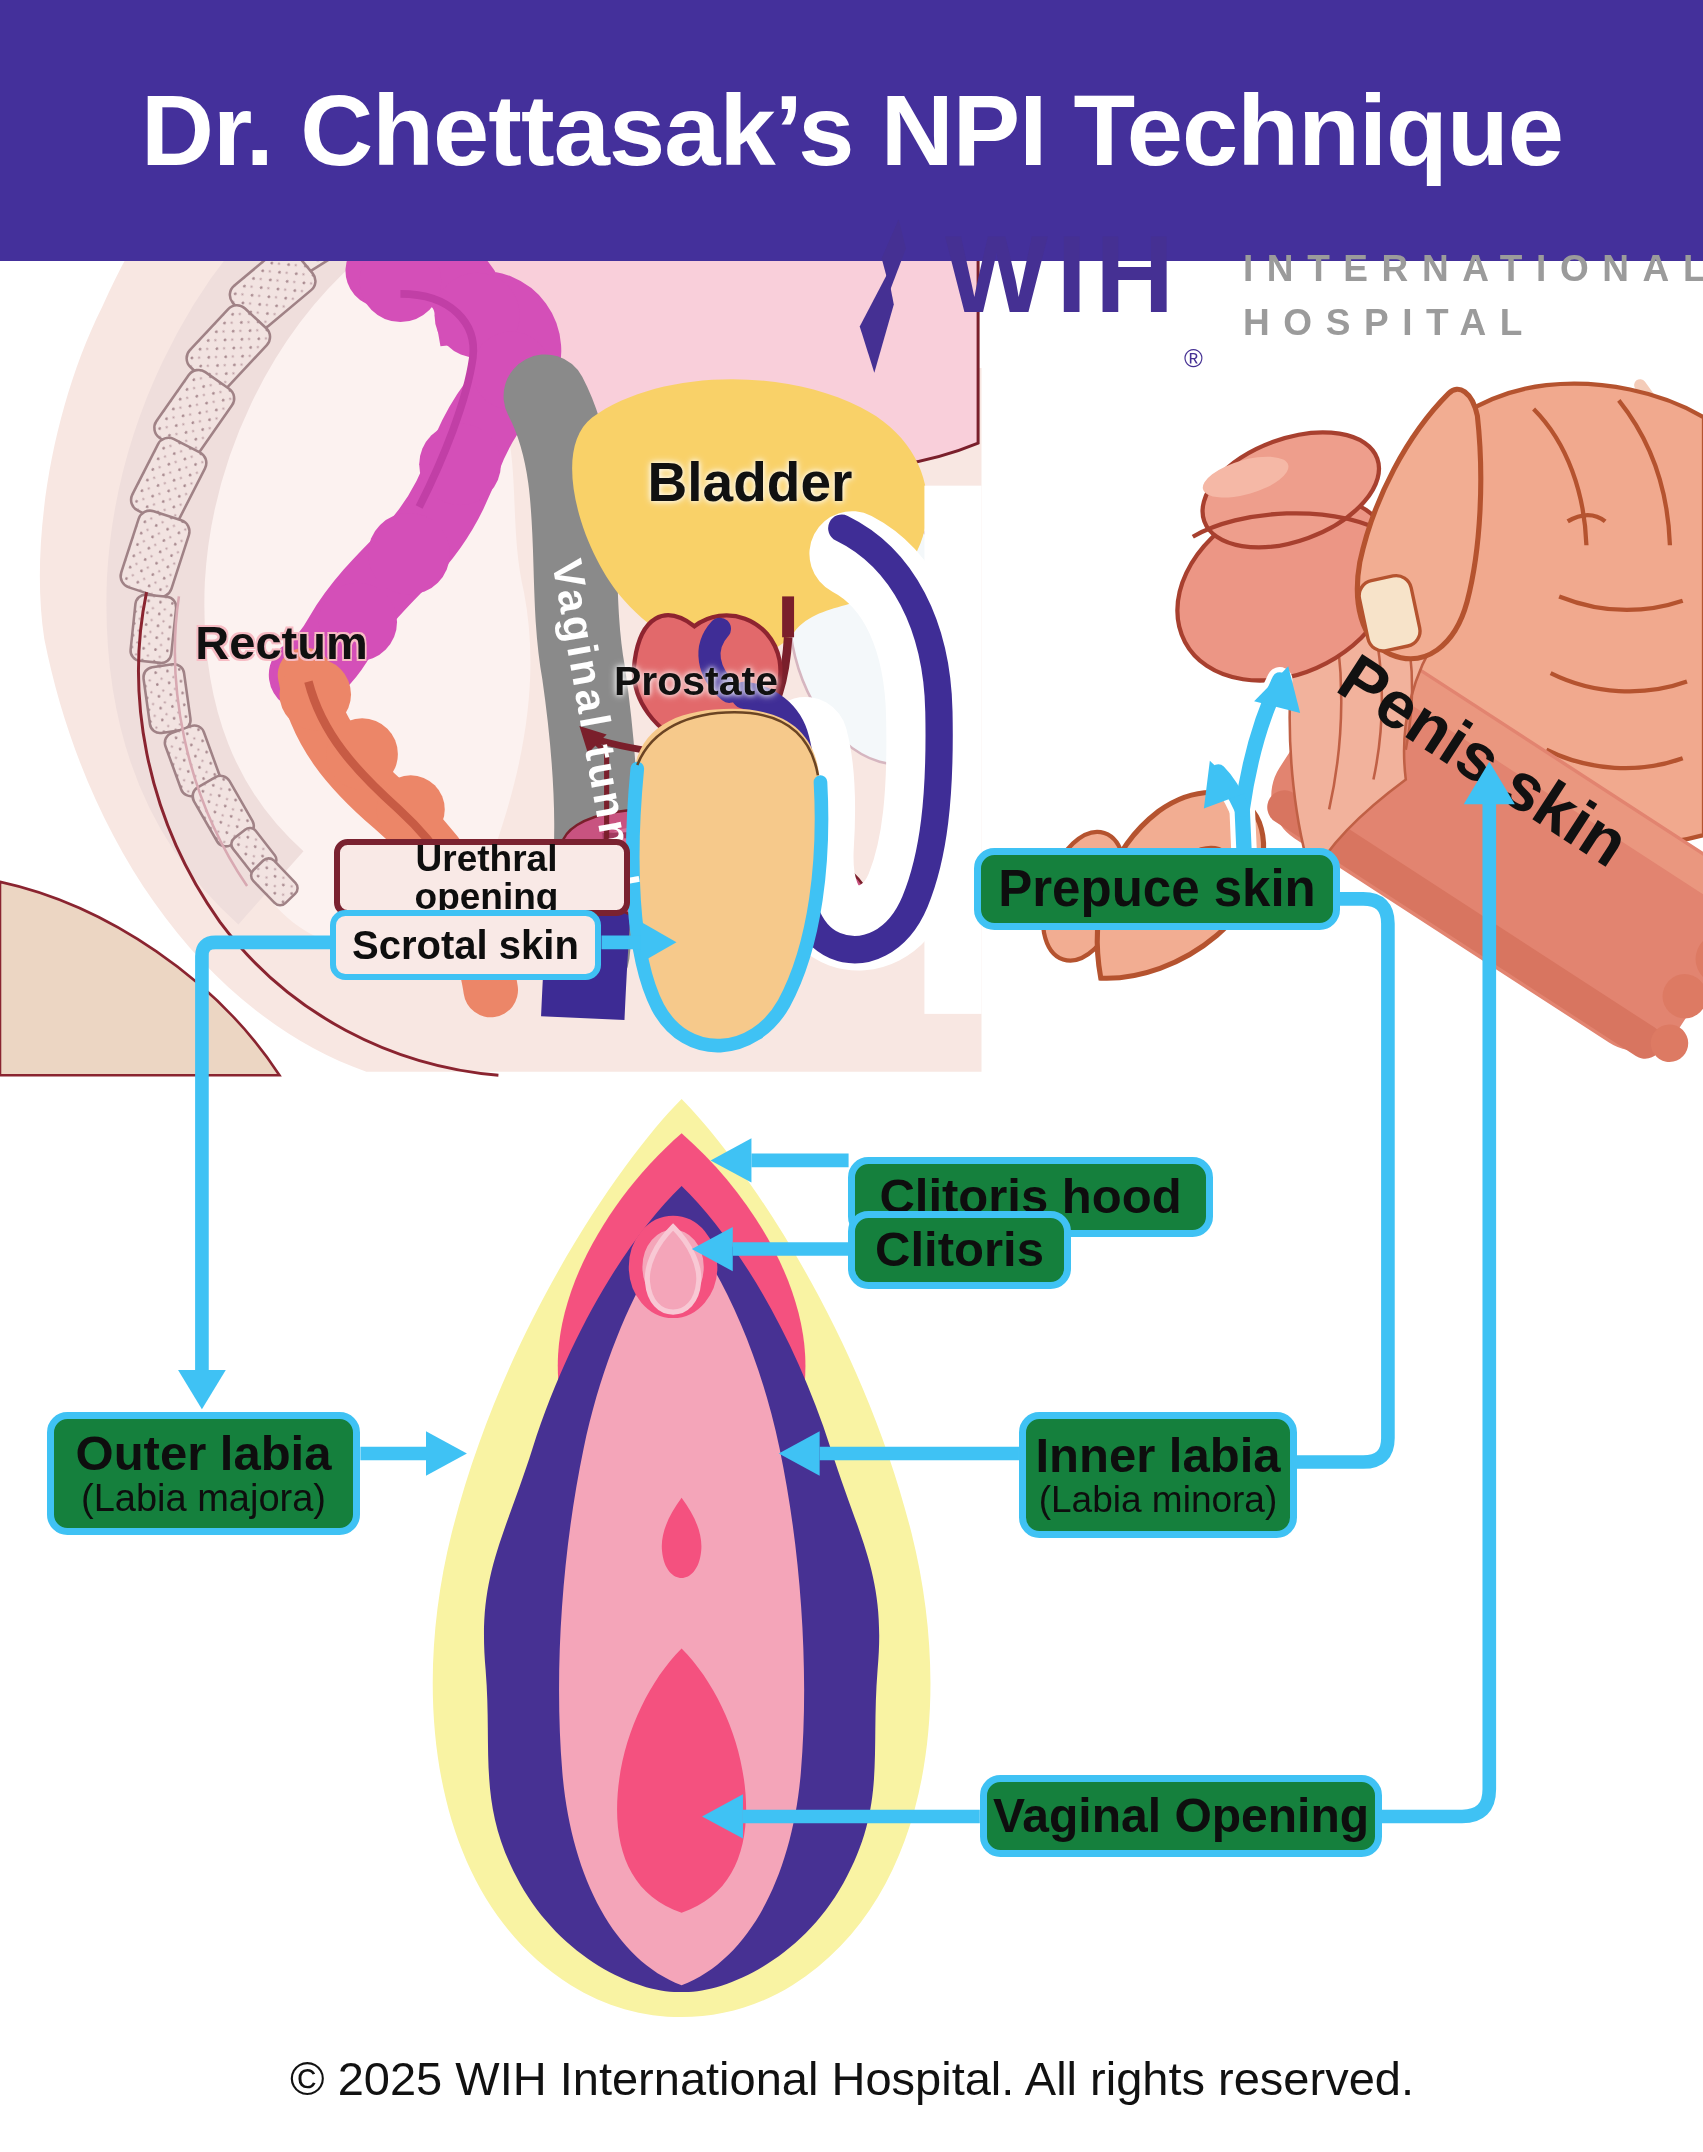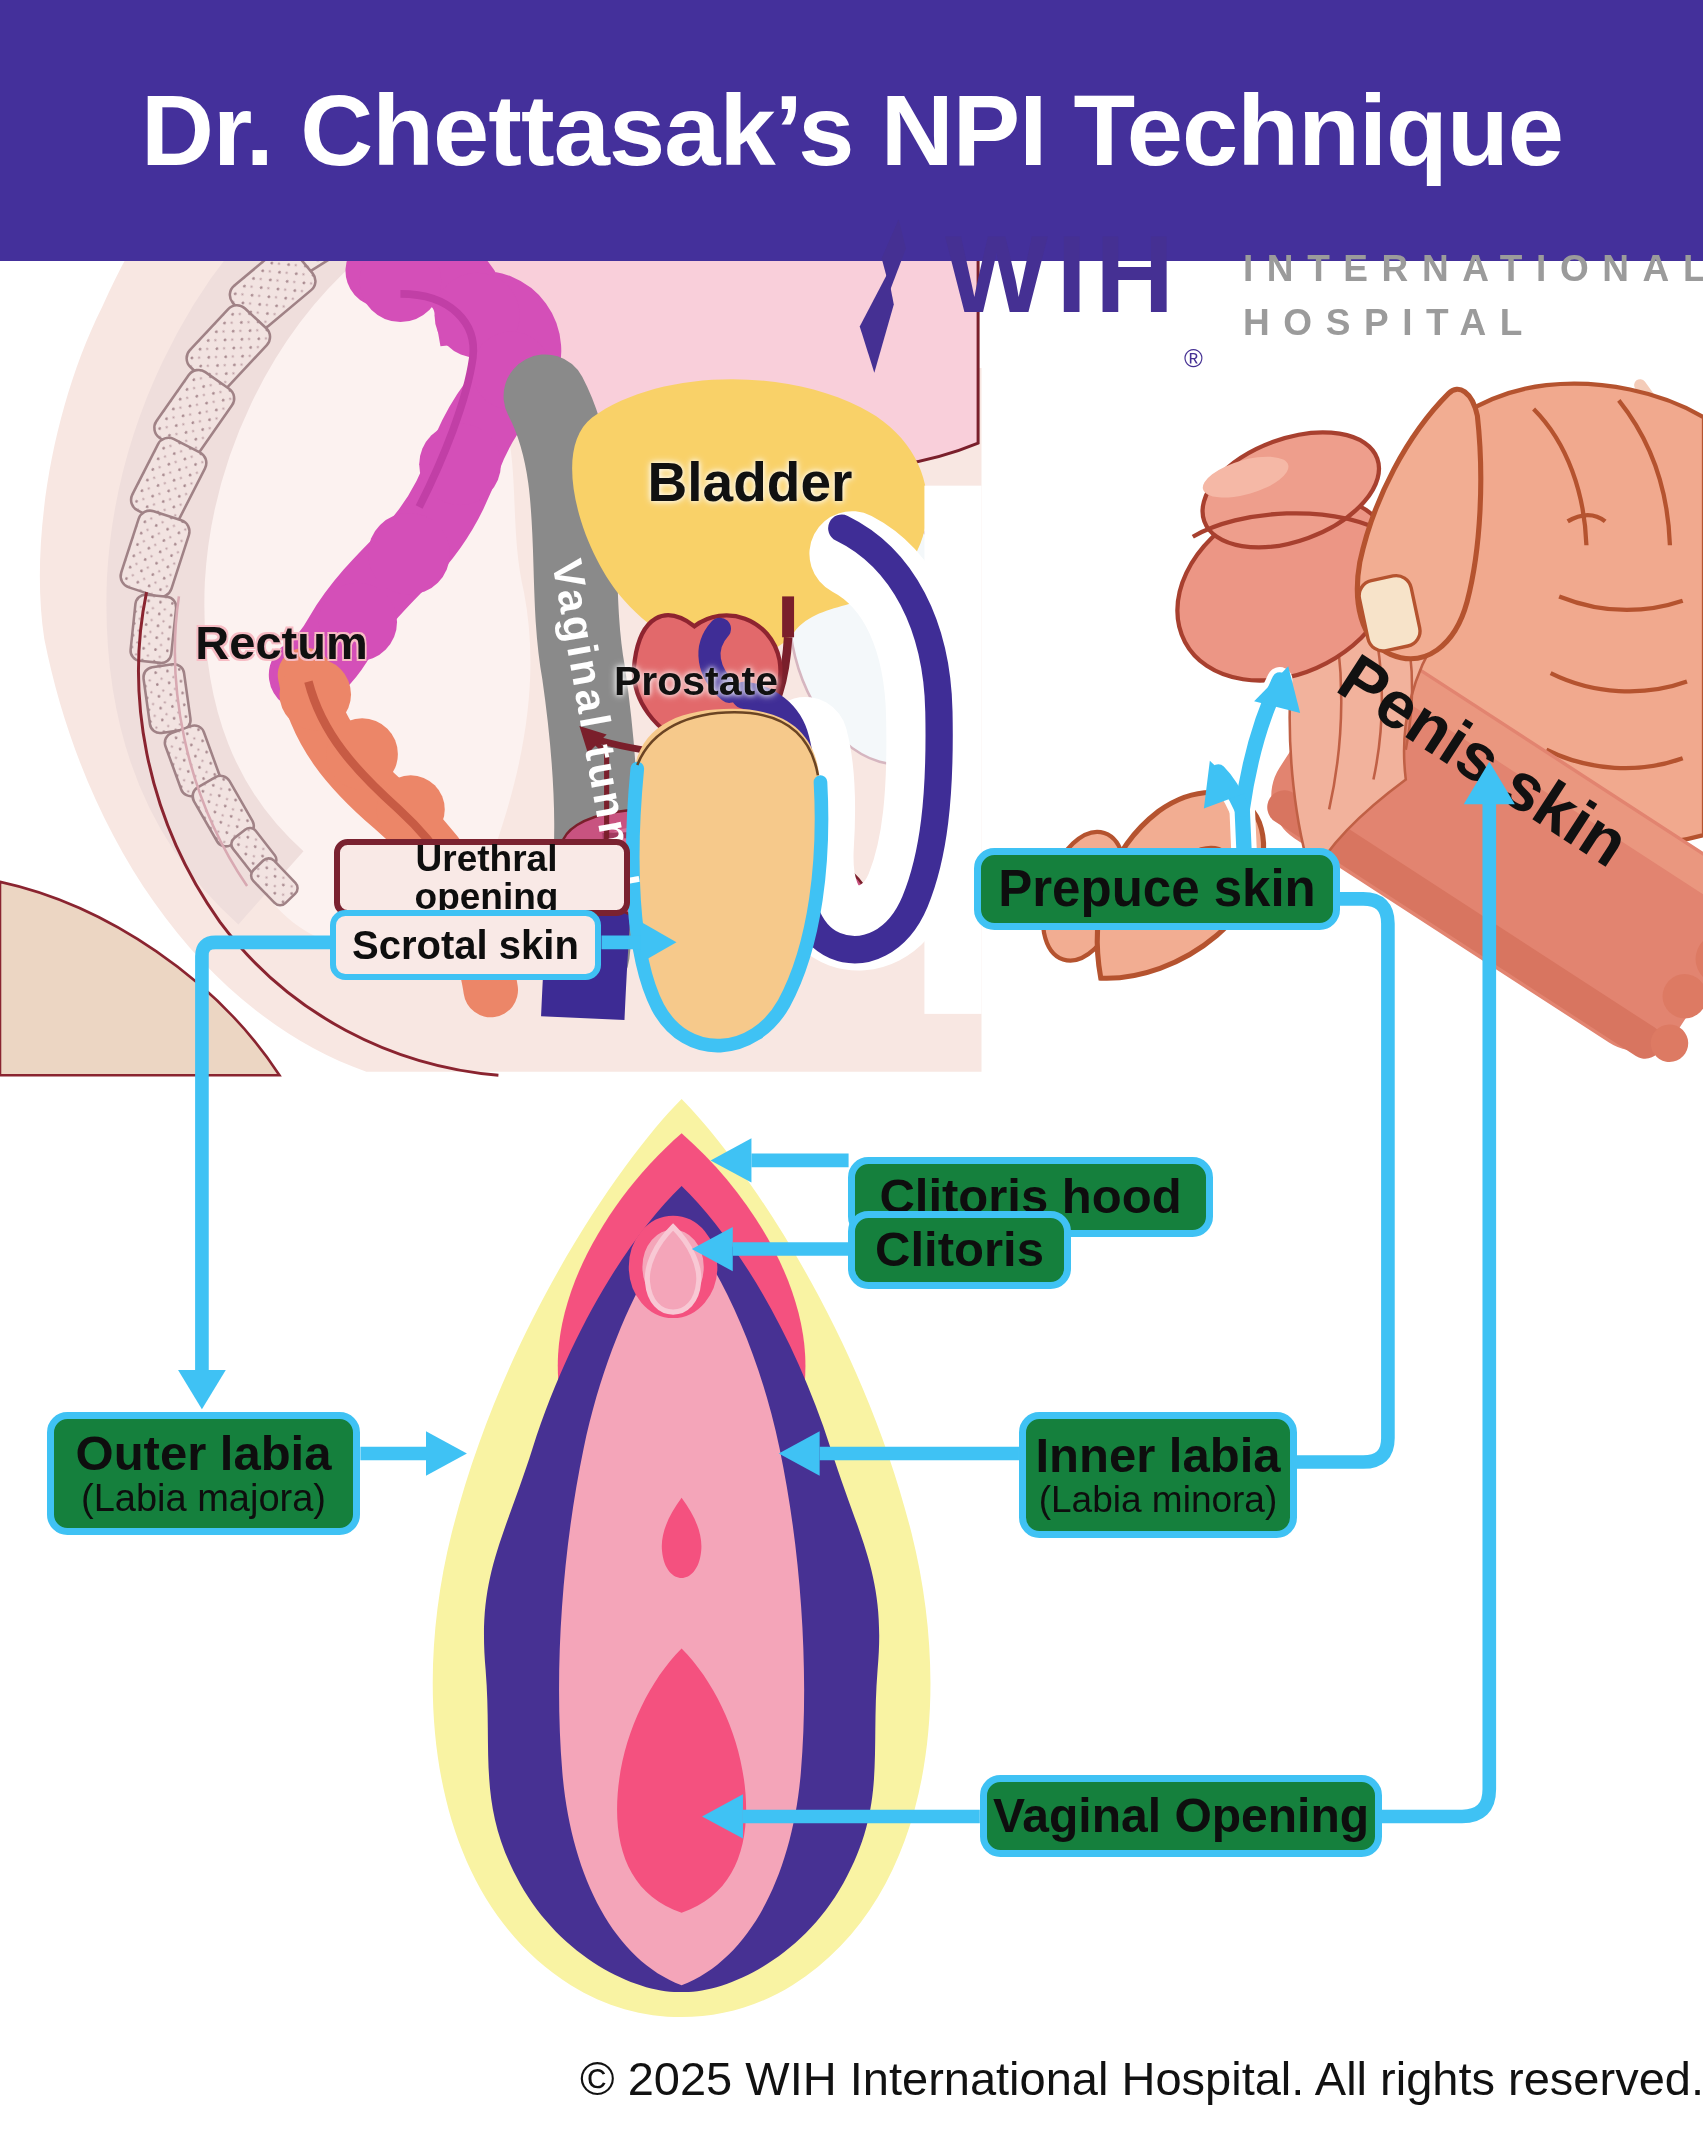--- a/index.html
+++ b/index.html
@@ -36,21 +36,21 @@
   .cb-inner .sub{font-size:37px;font-weight:400;}
   .cb-vagopen{left:980px;top:1775px;width:402px;height:82px;font-size:48px;justify-content:center;}
   
   .organ{position:absolute;color:#111111;font-weight:800;text-align:center;z-index:4;
          text-shadow:0 0 5.1px rgba(255,255,255,.9),0 0 8.5px rgba(255,255,255,.8);}
   .lb-bladder{left:588px;top:450px;width:324px;font-size:55px;text-align:center;}
   .lb-rectum{left:145px;top:615px;width:273px;font-size:47px;
              text-shadow:1.7px 1.7px 0 #F7BCC4,-1.7px -1.7px 0 #F7BCC4,1.7px -1.7px 0 #F7BCC4,-1.7px 1.7px 0 #F7BCC4;}
   .lb-prostate{left:564px;top:658px;width:264px;font-size:41px;}
   
-  .footer{position:absolute;left:0;top:2051px;width:1704px;text-align:right;color:#111111;font-size:47px;}
+  .footer{position:absolute;left:0;top:2051px;width:1704px;text-align:center;color:#111111;font-size:47px;}
 </style>
 </head>
 <body>
 
 <div class="page">
 
   <svg class="art" width="1704" height="2153" viewBox="0 0 2000 2527">
     <defs>
       <pattern id="sp" width="14" height="14" patternUnits="userSpaceOnUse">
         <rect width="14" height="14" fill="#F2E3E1"></rect>

